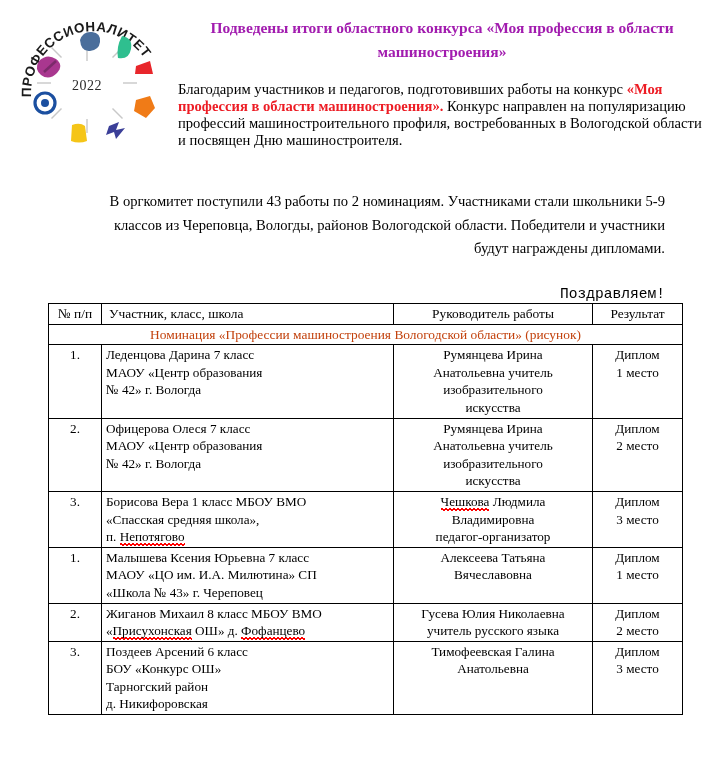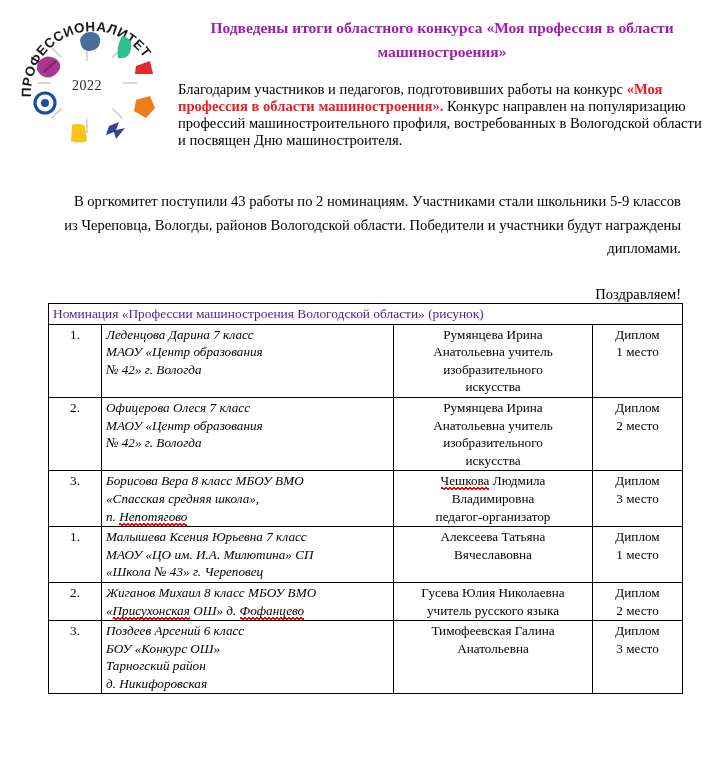--- a/index.html
+++ b/index.html
@@ -55,33 +55,34 @@
     font-size: 14.6px;
     line-height: 17px;
   }
   .red-bold {
     color: #ED1C24;
     font-weight: bold;
   }
 
   
   .body-para {
-    margin: 0;
+    margin: 16px;
     padding: 0 42px 0 62px;
     font-size: 14.6px;
     line-height: 23.5px;
     text-align: right;
   }
   .para-2 { margin-top: 10px; }
   .para-congrats {
     margin-top: 22px;
     text-align: right;
     padding-right: 42px;
     font-size: 14.6px;
     line-height: 23.5px;
+    font-family: Liberation Mono, monospace;
   }
 
   
   .table-wrap {
     position: absolute;
     left: 48px;
     top: 303px;
     width: 634px;
   }
   table.results {
@@ -103,28 +104,29 @@
   col.c-res   { width: 90px; }
 
   .th-row td {
     text-align: center;
     font-size: 13.4px;
     padding: 1px 4px 2px 4px;
   }
   .th-row td.part-h { text-align: left; padding-left: 7px; }
 
   .nomination td {
-    color: #4c1d95;
+    color: #c2410c;
     font-weight: bold;
+    text-align: center;
     font-size: 13.4px;
     padding: 1px 4px 2px 4px;
   }
 
   td.num   { text-align: center; }
-  td.part  { text-align: left; padding-left: 7px; font-style: italic; }
+  td.part  { text-align: left; padding-left: 7px; }
   td.lead  { text-align: center; }
   td.res   { text-align: center; }
 
   
   .sq {
     
     background-image:
       linear-gradient(45deg, transparent 40%, #FF0000 40%, #FF0000 60%, transparent 60%),
       linear-gradient(-45deg, transparent 40%, #FF0000 40%, #FF0000 60%, transparent 60%);
     background-size: 4px 3px;
@@ -194,20 +196,26 @@
 
   <div class="table-wrap">
     <table class="results">
       <colgroup>
         <col class="c-num">
           <col class="c-part">
           <col class="c-lead">
           <col class="c-res">
       </colgroup>
       <tbody id="table-body">
+          <tr class="th-row">
+            <td>№ п/п</td>
+            <td class="part-h">Участник, класс, школа</td>
+            <td>Руководитель работы</td>
+            <td>Результат</td>
+          </tr>
           <tr class="nomination">
             <td colspan="4">Номинация «Профессии машиностроения Вологодской области» (рисунок)</td>
           </tr>
           <tr>
             <td class="num">1.</td>
             <td class="part">
               <div>Леденцова Дарина 7 класс</div>
               <div>МАОУ «Центр образования</div>
               <div>№ 42» г. Вологда</div>
             </td>
@@ -236,21 +244,21 @@
               <div>искусства</div>
             </td>
             <td class="res">
               <div>Диплом</div>
               <div>2 место</div>
             </td>
           </tr>
           <tr>
             <td class="num">3.</td>
             <td class="part">
-              <div>Борисова Вера 8 класс МБОУ ВМО</div>
+              <div>Борисова Вера 1 класс МБОУ ВМО</div>
               <div>«Спасская средняя школа»,</div>
               <div>п. <span class="sq">Непотягово</span></div>
             </td>
             <td class="lead">
               <div><span class="sq">Чешкова</span> Людмила</div>
               <div>Владимировна</div>
               <div>педагог-организатор</div>
             </td>
             <td class="res">
               <div>Диплом</div>

